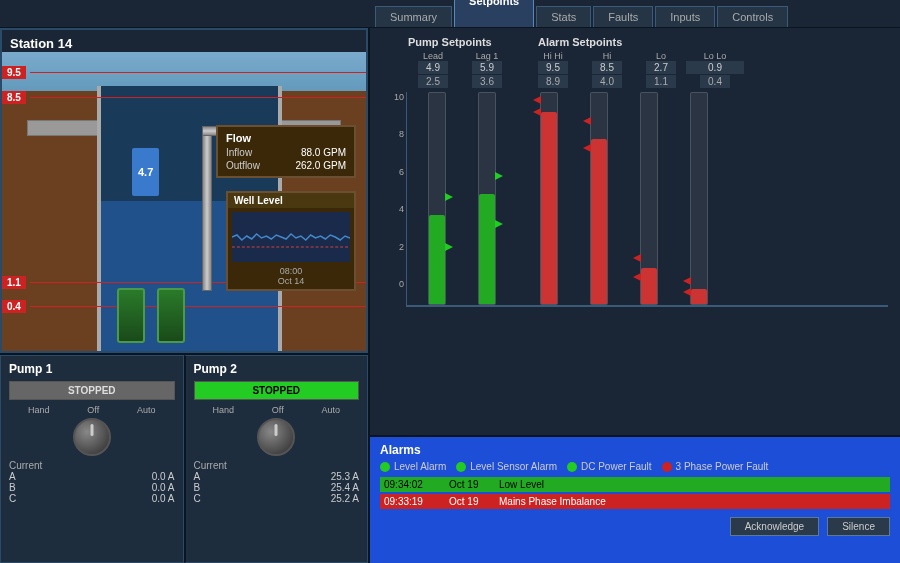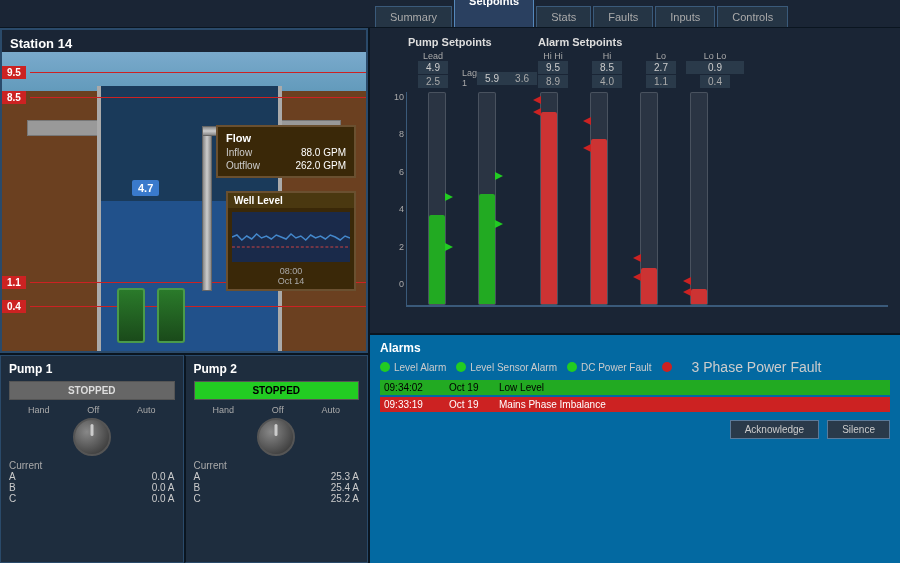--- a/index.html
+++ b/index.html
@@ -61,21 +61,21 @@
         <div style="position:absolute; left:0; right:0; bottom:272px; display:flex; align-items:center;">
           <span style="background:#cc2222; color:#fff; padding:1px 5px; font-size:10px; font-weight:bold; margin-right:4px;">9.5</span>
           <div style="flex:1; height:1px; background:#cc2222;"></div>
         </div>
 
         <div style="position:absolute; left:0; right:0; bottom:247px; display:flex; align-items:center;">
           <span style="background:#cc2222; color:#fff; padding:1px 5px; font-size:10px; font-weight:bold; margin-right:4px;">8.5</span>
           <div style="flex:1; height:1px; background:#cc2222;"></div>
         </div>
 
-        <div style="position:absolute; left:130px; bottom:155px; background:#3a7acc; color:#fff; padding:2px 6px; font-size:11px; font-weight:bold; border-radius:2px;">
+        <div style="position:absolute; left:130px; bottom:155px; background:#3a7acc; color:#fff; padding:18px 6px; font-size:11px; font-weight:bold; border-radius:2px;">
           <span>4.7</span>
         </div>
 
         <div style="position:absolute; left:0; right:0; bottom:62px; display:flex; align-items:center;">
           <span style="background:#cc2222; color:#fff; padding:1px 5px; font-size:10px; font-weight:bold; margin-right:4px;">1.1</span>
           <div style="flex:1; height:1px; background:#cc2222;"></div>
         </div>
 
         <div style="position:absolute; left:0; right:0; bottom:38px; display:flex; align-items:center;">
           <span style="background:#cc2222; color:#fff; padding:1px 5px; font-size:10px; font-weight:bold; margin-right:4px;">0.4</span>
@@ -182,21 +182,21 @@
         </div>
 
         <div style="display:flex; margin-left:26px; margin-bottom:2px; align-items:flex-end;">
 
           <div style="display:flex; flex-direction:column; align-items:center; width:50px; margin-right:4px;">
             <div style="font-size:9px; color:#aaa;">Lead</div>
             <div style="font-size:10px; color:#ccc; background:#2a3a4a; padding:1px 6px; min-width:30px; text-align:center;">4.9</div>
             <div style="font-size:10px; color:#aaa; background:#2a3a4a; padding:1px 6px; min-width:30px; text-align:center; margin-top:1px;">2.5</div>
           </div>
 
-          <div style="display:flex; flex-direction:row; align-items:center; width:50px; margin-right:16px;">
+          <div style="display:flex; flex-direction:column; align-items:center; width:50px; margin-right:16px;">
             <div style="font-size:9px; color:#aaa;">Lag 1</div>
             <div style="font-size:10px; color:#ccc; background:#2a3a4a; padding:1px 6px; min-width:30px; text-align:center;">5.9</div>
             <div style="font-size:10px; color:#aaa; background:#2a3a4a; padding:1px 6px; min-width:30px; text-align:center; margin-top:1px;">3.6</div>
           </div>
 
           <div style="display:flex; flex-direction:column; align-items:center; width:50px; margin-right:4px;">
             <div style="font-size:9px; color:#aaa;">Hi Hi</div>
             <div style="font-size:10px; color:#ccc; background:#2a3a4a; padding:1px 6px; min-width:30px; text-align:center;">9.5</div>
             <div style="font-size:10px; color:#aaa; background:#2a3a4a; padding:1px 6px; min-width:30px; text-align:center; margin-top:1px;">8.9</div>
           </div>
@@ -280,38 +280,38 @@
                 <div style="position:absolute; left:-8px; bottom:9%; width:0; height:0; border-top:4px solid transparent; border-bottom:4px solid transparent; border-right:8px solid #cc2222;"></div>
                 <div style="position:absolute; left:-8px; bottom:4%; width:0; height:0; border-top:4px solid transparent; border-bottom:4px solid transparent; border-right:8px solid #cc2222;"></div>
               </div>
             </div>
 
           </div>
         </div>
 
       </div>
 
-      <div style="height:230px; border-top:2px solid #0a1520; padding:6px 10px; background:#0369a1;">
+      <div style="height:128px; border-top:2px solid #0a1520; padding:6px 10px; background:#1d4ed8;">
 
         <div style="color:#fff; font-weight:bold; font-size:12px; margin-bottom:4px;">Alarms</div>
 
         <div style="display:flex; gap:10px; margin-bottom:5px; align-items:center; flex-wrap:wrap;">
           <div style="display:flex; align-items:center; gap:4px; font-size:10px;">
             <div style="width:10px; height:10px; border-radius:50%; background:#22cc22;"></div>
             <span>Level Alarm</span>
           </div>
           <div style="display:flex; align-items:center; gap:4px; font-size:10px;">
             <div style="width:10px; height:10px; border-radius:50%; background:#22cc22;"></div>
             <span>Level Sensor Alarm</span>
           </div>
           <div style="display:flex; align-items:center; gap:4px; font-size:10px;">
             <div style="width:10px; height:10px; border-radius:50%; background:#22cc22;"></div>
             <span>DC Power Fault</span>
           </div>
-          <div style="display:flex; align-items:center; gap:20px; font-size:14px;">
+          <div style="display:flex; align-items:center; gap:4px; font-size:10px;">
             <div style="width:10px; height:10px; border-radius:50%; background:#cc2222;"></div>
             <span>3 Phase Power Fault</span>
           </div>
         </div>
 
         <div style="display:flex; padding:2px 4px; margin-bottom:2px; font-size:10px; background:#22aa22; color:#000;">
           <span style="flex:0 0 65px;">09:34:02</span>
           <span style="flex:0 0 50px;">Oct 19</span>
           <span style="flex:1;">Low Level</span>
         </div>

